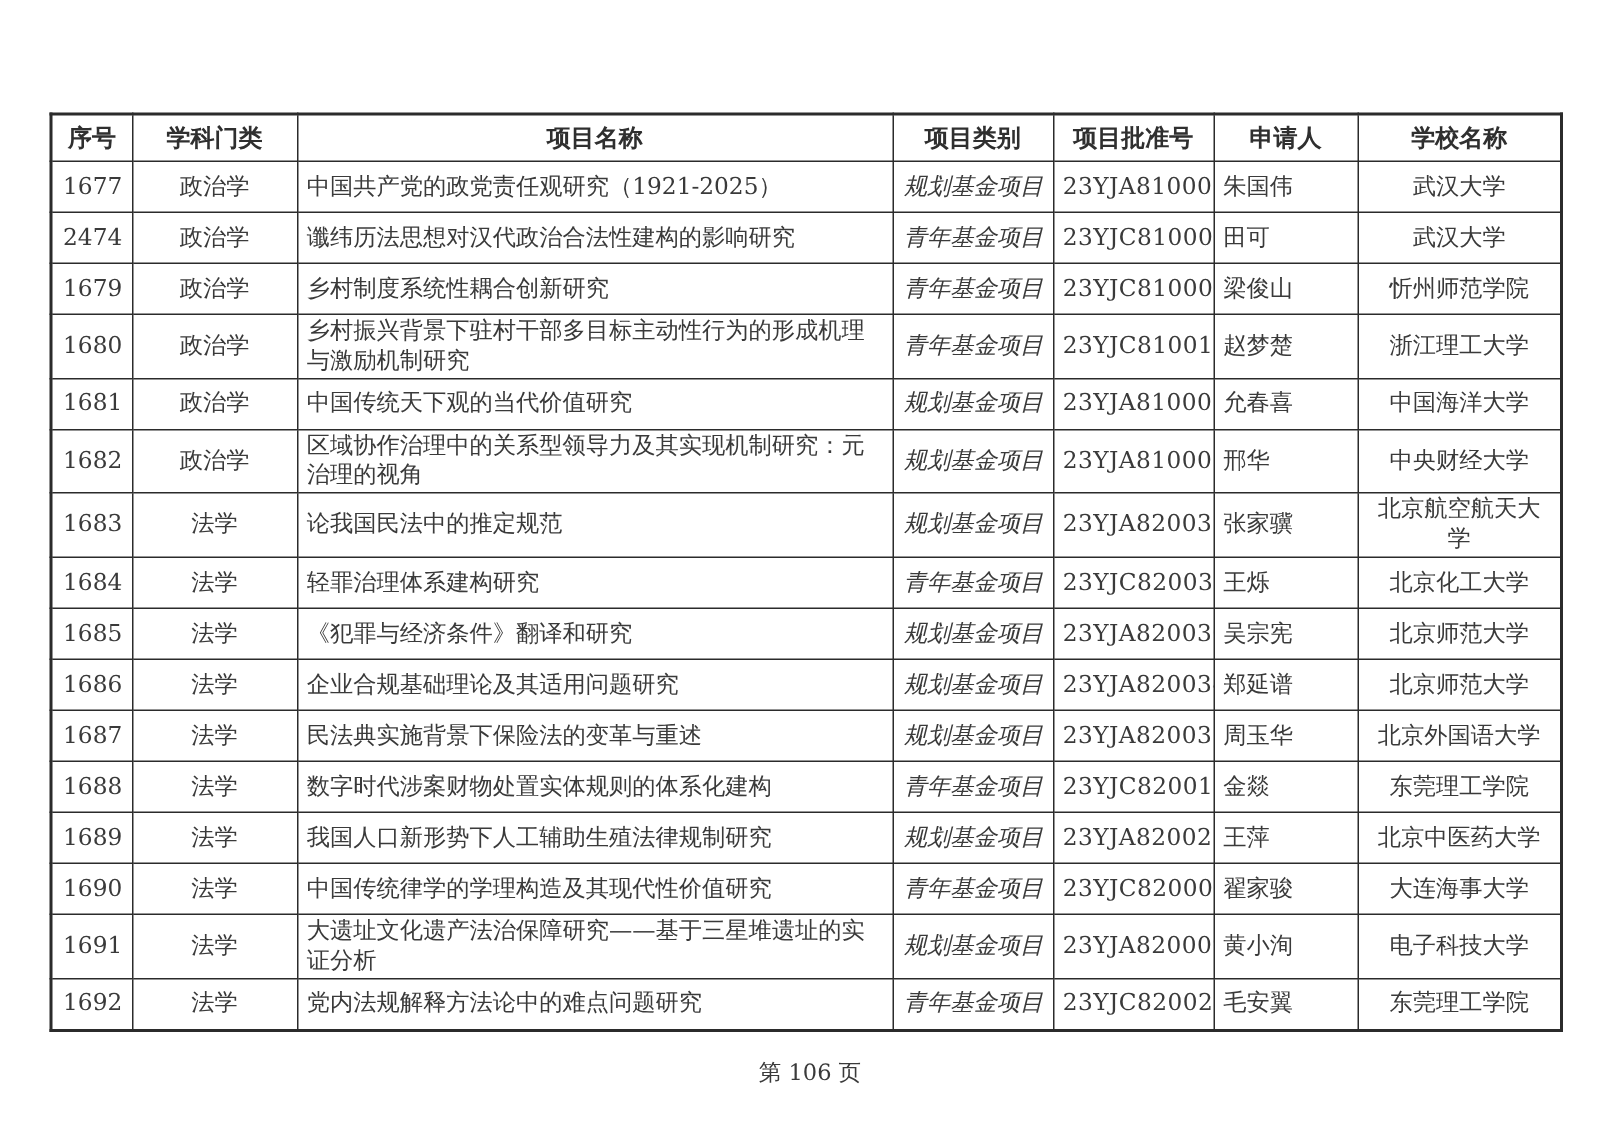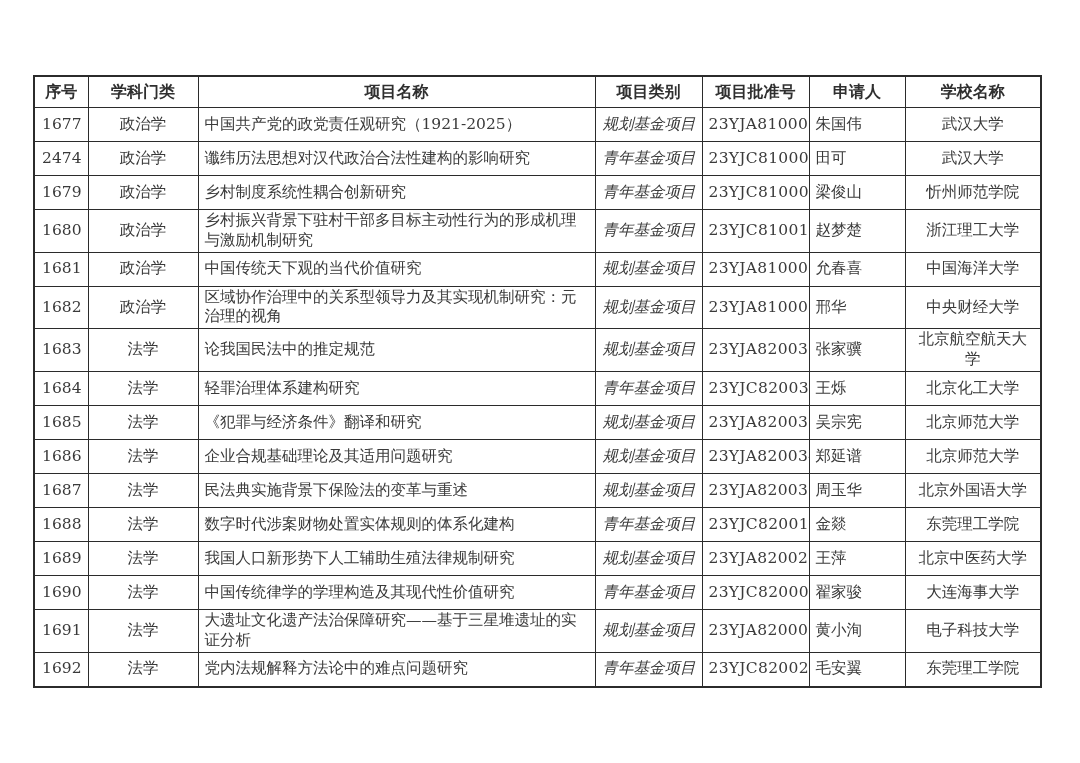--- a/index.html
+++ b/index.html
@@ -234,13 +234,14 @@
           <td class="col-discipline">法学</td>
           <td class="col-title">党内法规解释方法论中的难点问题研究</td>
           <td class="col-category">青年基金项目</td>
           <td class="col-grant_no">23YJC820024</td>
           <td class="col-applicant">毛安翼</td>
           <td class="col-school">东莞理工学院</td>
         </tr>
       </tbody>
   </table>
 
+  <div class="footer">第 106 页</div>
 </div>
 
 </body></html>

